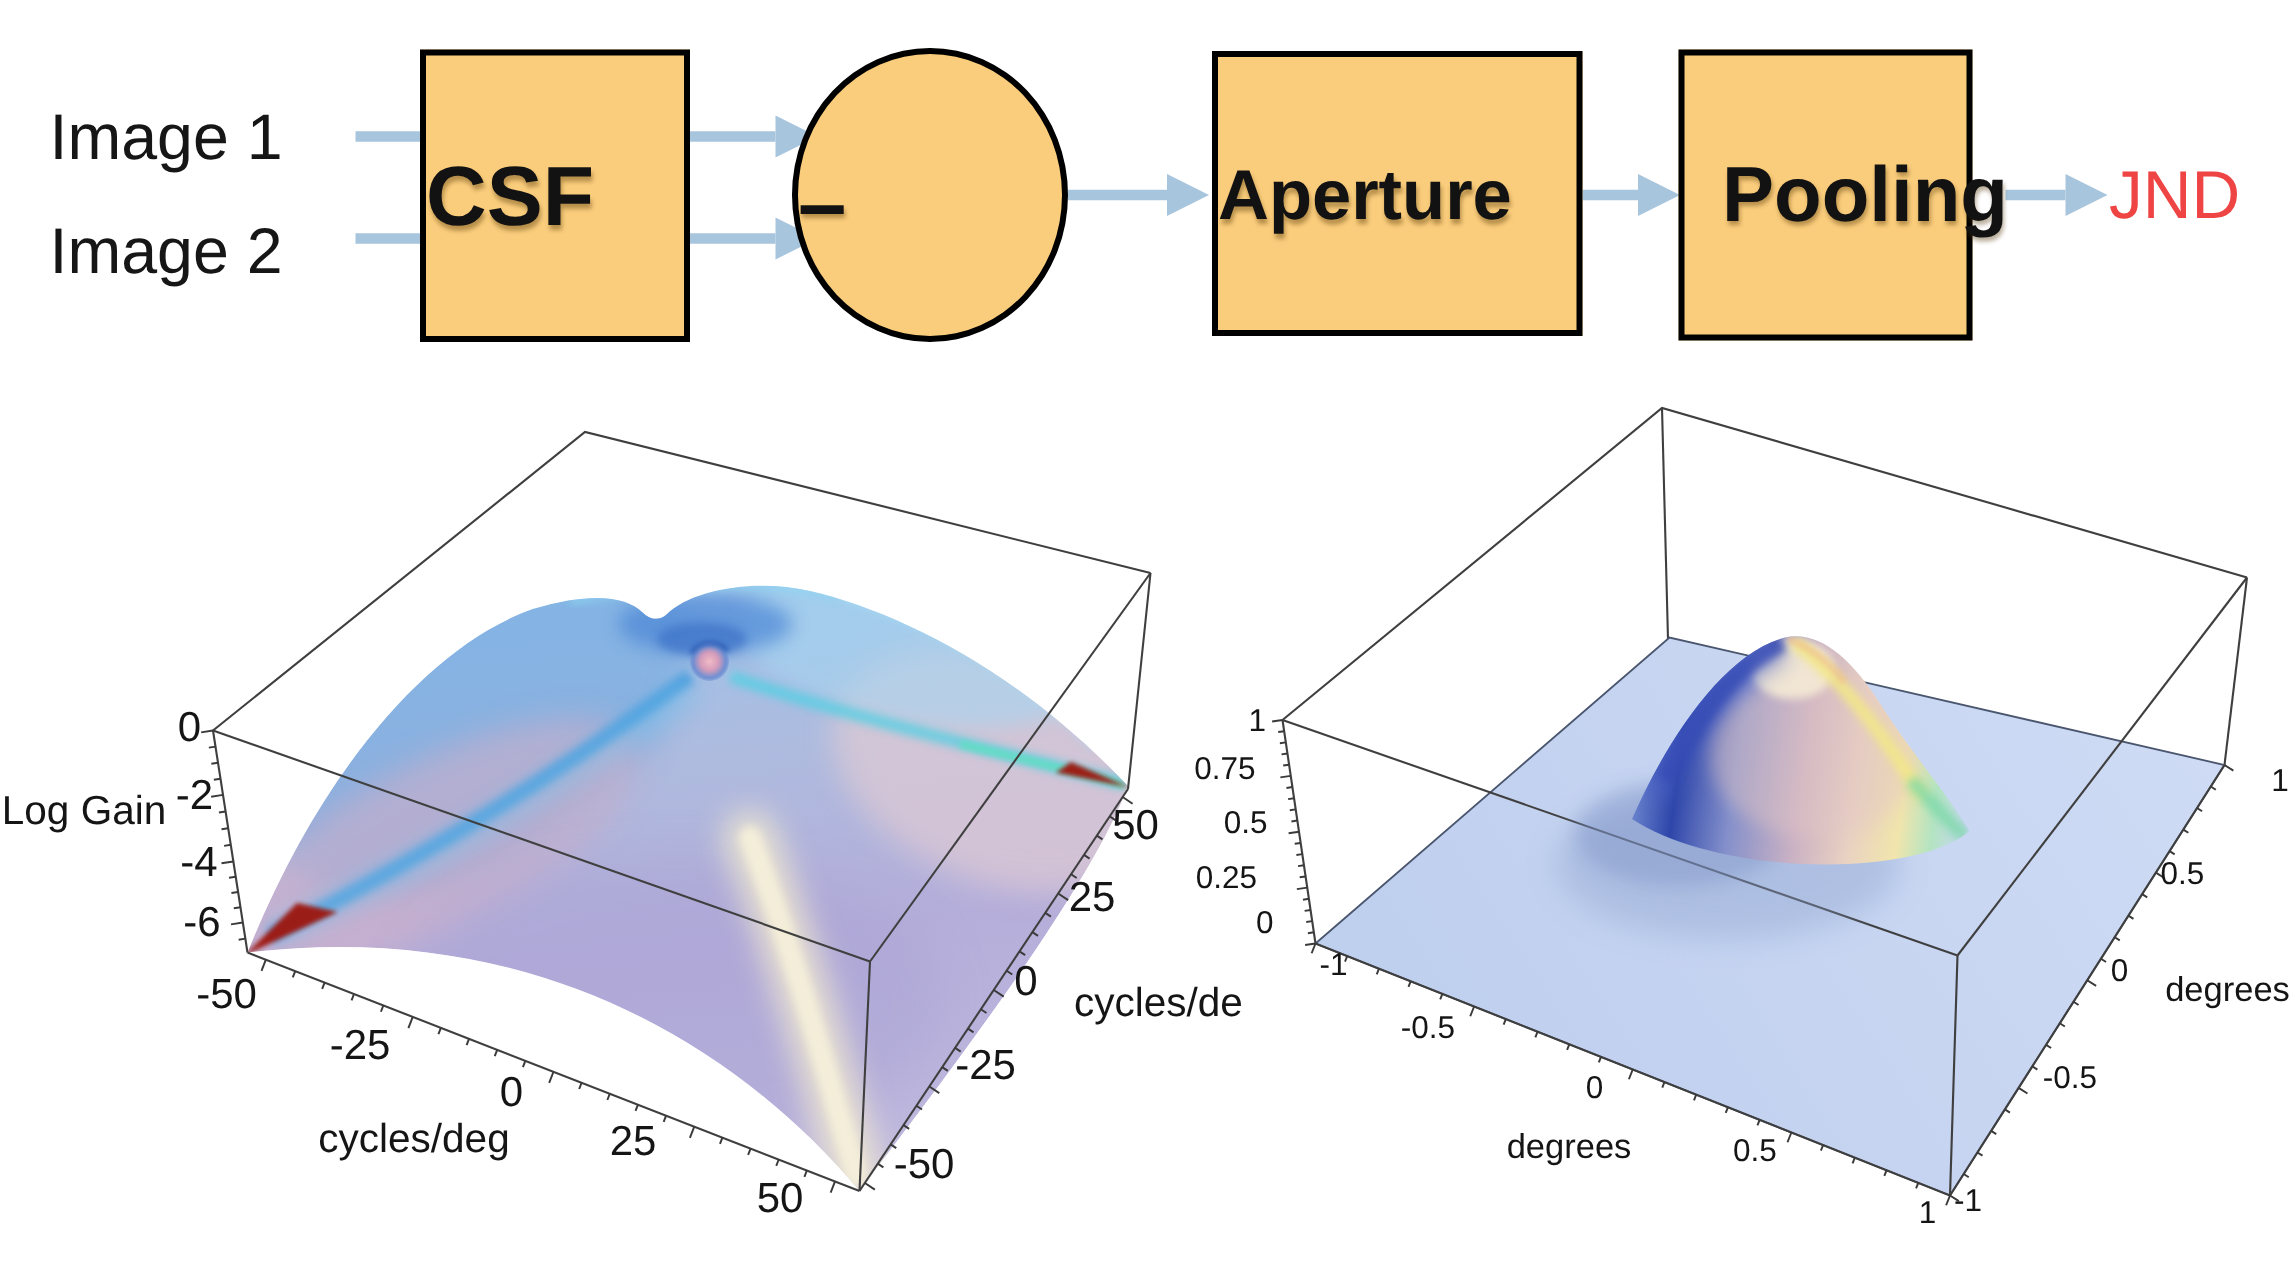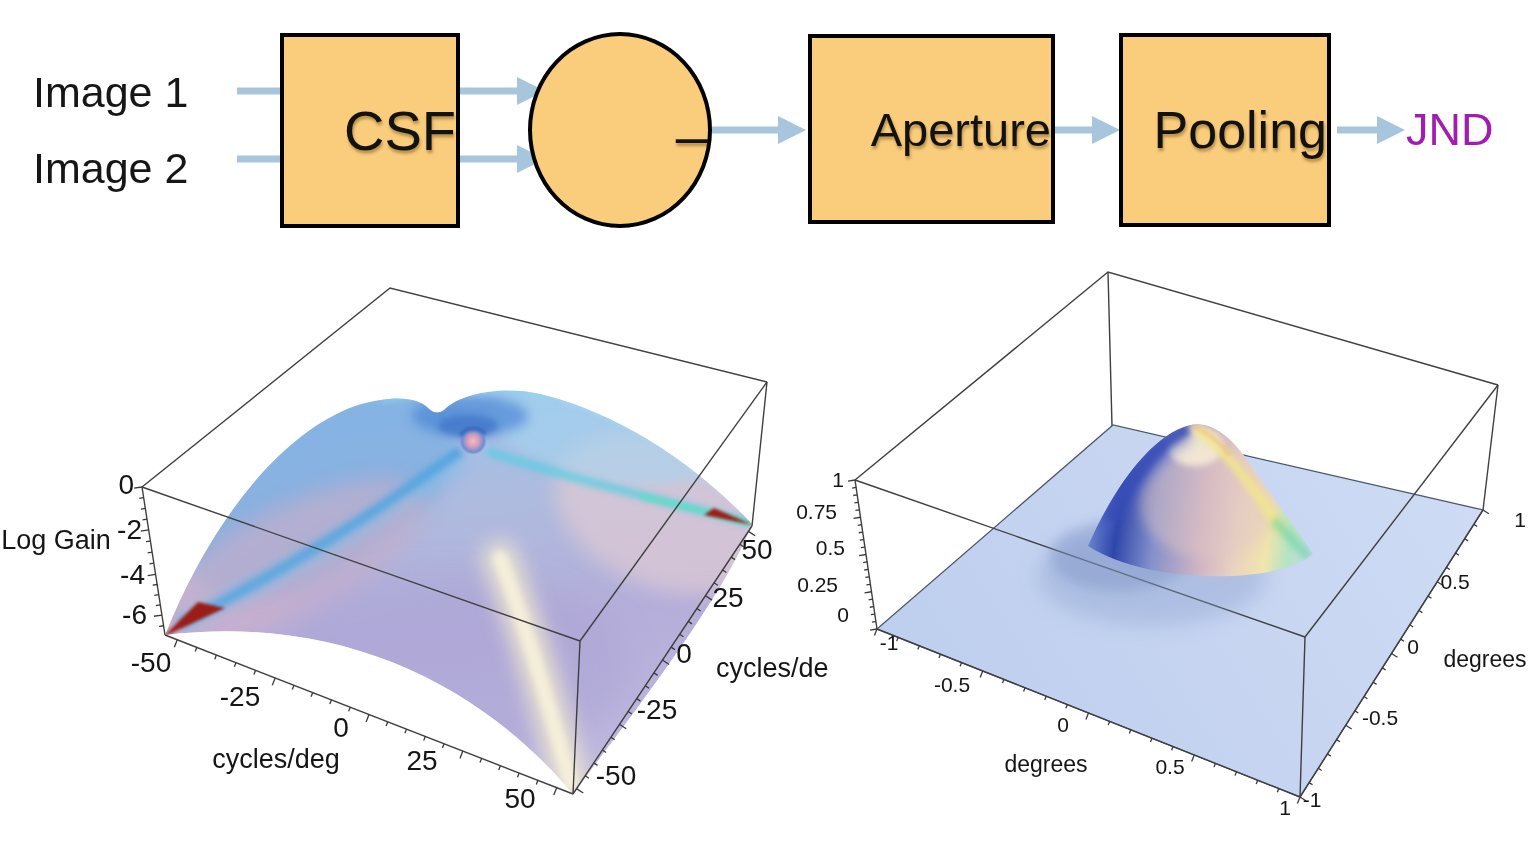--- a/index.html
+++ b/index.html
@@ -1,29 +1,29 @@
 <!DOCTYPE html>
 <html><head>
 <meta charset="utf-8">
 <style>
   html,body{margin:0;padding:0;background:#ffffff;}
   .stage{position:relative;width:1530px;height:842px;background:#ffffff;overflow:hidden;
          font-family:"Liberation Sans",sans-serif;border-radius:10px;}
   
   .io-label{position:absolute;font-size:43px;color:#161616;line-height:52px;white-space:nowrap;}
   .node{position:absolute;background:var(--node-fill,#facd7c);border:4px solid #000;
-        box-sizing:border-box;display:flex;align-items:center;justify-content:flex-end;
-        color:#121212;font-weight:normal;text-shadow:1px 3px 3px rgba(80,50,0,0.40);}
+        box-sizing:border-box;display:flex;align-items:center;justify-content:flex-start;
+        color:#121212;font-weight:bold;text-shadow:1px 3px 3px rgba(80,50,0,0.40);}
   .node-circle{border-radius:50%;}
   #csf-node{left:280px;top:33px;width:180px;height:195px;font-size:56px;}
   #subtract-node{left:528px;top:32px;width:184px;height:196px;font-size:58px;}
   #subtract-node .sym{margin-top:10px;}
-  #aperture-node{left:808px;top:34px;width:247px;height:190px;font-size:47px;padding-left:47px;}
-  #pooling-node{left:1119px;top:33px;width:212px;height:194px;font-size:52px;}
-  #jnd-label{position:absolute;left:1406px;top:104px;font-size:45px;color:#a21caf;line-height:52px;}
+  #aperture-node{left:808px;top:34px;width:247px;height:190px;font-size:47px;}
+  #pooling-node{left:1119px;top:33px;width:196px;height:194px;font-size:52px;padding-left:25px;}
+  #jnd-label{position:absolute;left:1406px;top:104px;font-size:45px;color:#ef4444;line-height:52px;}
   #flow-arrows{position:absolute;left:0;top:0;}
   .arrow-line{stroke:var(--arrow-color,#a7c5dd);stroke-width:7;fill:none;}
   .arrow-head{fill:var(--arrow-color,#a7c5dd);stroke:none;}
   
   #left-plot{position:absolute;left:0;top:258px;}
   #right-plot{position:absolute;left:790px;top:258px;}
   .wire{stroke:#3f3f3f;stroke-width:1.4;fill:none;}
   .tickgrp line{stroke:#3a3a3a;stroke-width:1.3;}
   .tick-lab{fill:#151515;font-family:"Liberation Sans",sans-serif;}
   .lp-tick{font-size:28px;}

